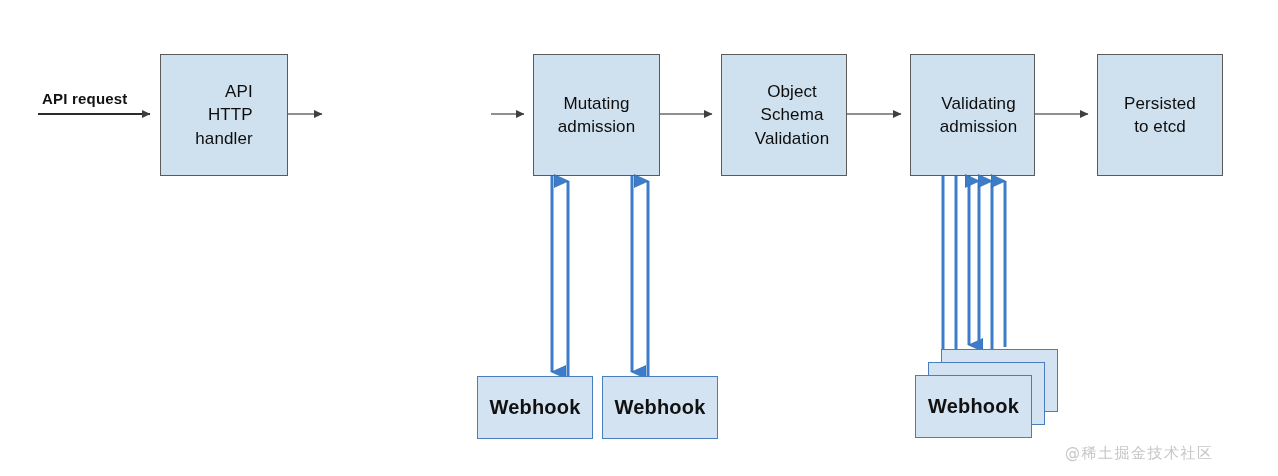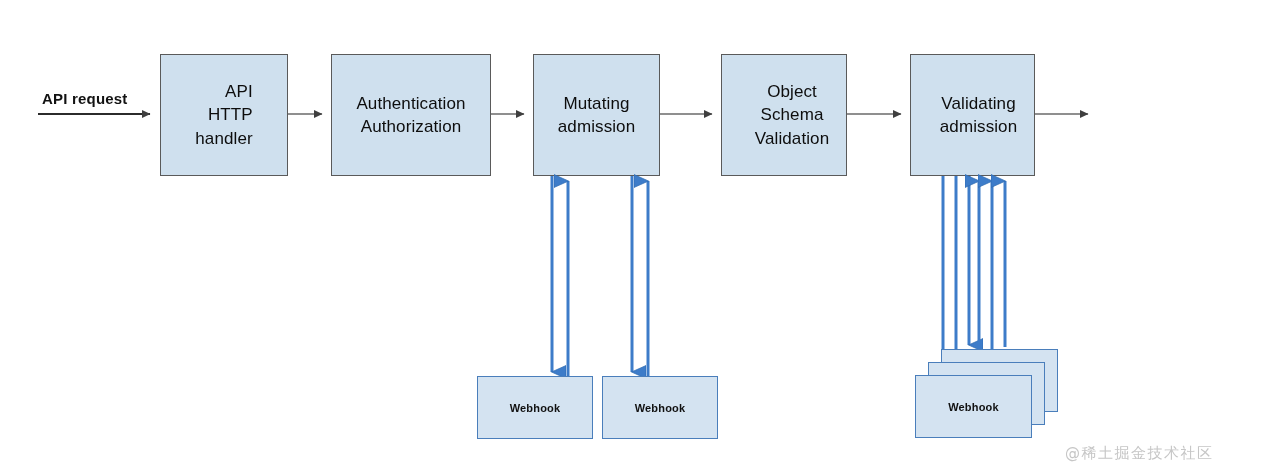--- a/index.html
+++ b/index.html
@@ -38,21 +38,21 @@
   .webhook {
     position: absolute;
     box-sizing: border-box;
     background: #d4e3f1;
     border: 1.5px solid #4a7ebb;
     display: flex;
     align-items: center;
     justify-content: center;
     text-align: center;
     color: #111111;
-    font-size: 11px;
+    font-size: 20px;
     font-weight: 600;
     letter-spacing: 0.2px;
   }
   .webhook-ghost {
     position: absolute;
     box-sizing: border-box;
     background: #d4e3f1;
     border: 1.5px solid #4a7ebb;
   }
   .entry-label {
@@ -86,41 +86,41 @@
 <div id="canvas">
 
   <div class="entry-label" style="left:42px; top:90px;">API request</div>
 
   <div class="node" style="left:160px; top:54px; width:128px; height:122px;text-align:right;">
     <span class="label">API
 HTTP
 handler</span>
   </div>
 
-  <div class="node" style="left:331px; top:54px; width:160px; height:122px;">
-    <span class="label">Authentication
-Authorization</span>
-  </div>
 
   <div class="node" style="left:533px; top:54px; width:127px; height:122px;">
     <span class="label">Mutating
 admission</span>
   </div>
 
   <div class="node" style="left:721px; top:54px; width:126px; height:122px;padding-left:16px;">
     <span class="label">Object
 Schema
 Validation</span>
   </div>
 
   <div class="node" style="left:910px; top:54px; width:125px; height:122px;padding-left:12px;">
     <span class="label">Validating
 admission</span>
   </div>
 
+  <div class="node" style="left:1097px; top:54px; width:126px; height:122px;">
+    <span class="label">Persisted
+to etcd</span>
+  </div>
 
   <div class="webhook-ghost" style="left:941px; top:349px; width:117px; height:63px; z-index:1;"></div>
   <div class="webhook-ghost" style="left:928px; top:362px; width:117px; height:63px; z-index:2;"></div>
 
   <svg class="overlay" viewBox="0 0 1278 476">
     <defs>
       <marker id="flowHead" markerWidth="9" markerHeight="9" refX="8" refY="4.5" orient="auto" markerUnits="userSpaceOnUse">
         <path d="M0,0.6 L8.5,4.5 L0,8.4 z" fill="#3f3f3f"></path>
       </marker>
       <marker id="wDown" markerWidth="16" markerHeight="16" refX="7" refY="14" orient="auto" markerUnits="userSpaceOnUse">

